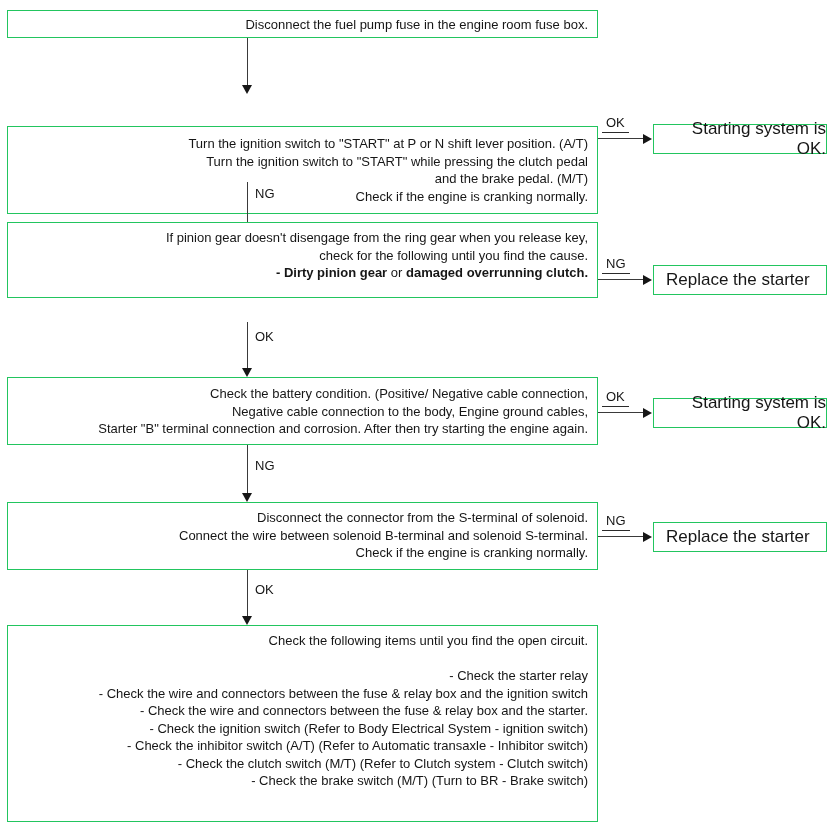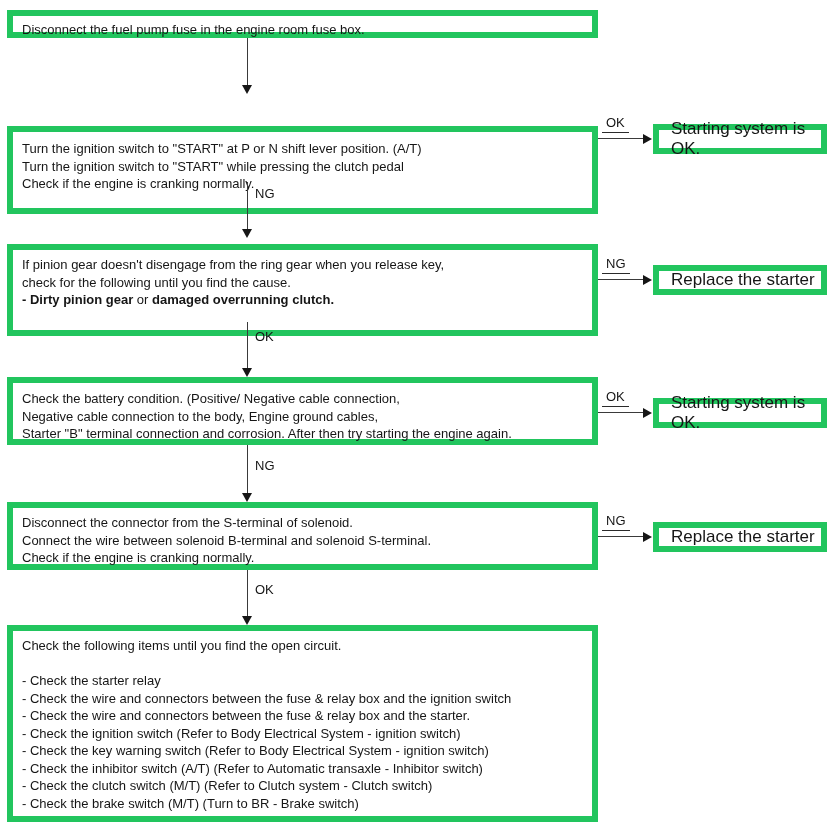--- a/index.html
+++ b/index.html
@@ -7,23 +7,24 @@
   body {
     width:833px; height:831px;
     font-family:"Liberation Sans", sans-serif;
     color:#161616;
   }
   .stage { position:relative; width:833px; height:831px; background:#fff; overflow:hidden; }
 
   .box {
     position:absolute;
     background:#fff;
-    border:6px solid #22c55e;
+    border:1px solid #22c55e;
     font-size:13px;
     color:#161616;
+    text-align:right;
   }
   .main {
     left:7px; width:591px;
     padding:6px 9px;
     line-height:17.5px;
   }
   .result {
     left:653px; width:174px; height:30px;
     display:flex; align-items:center;
     padding-left:12px;
@@ -67,35 +68,36 @@
   <div class="box main" style="top:10px;height:28px;padding-top:5px;">
     <div class="tl">Disconnect the fuel pump fuse in the engine room fuse box.</div>
   </div>
 
   <div class="vline" style="top:38px;height:47px"></div>
   <div class="varrow" style="top:85px"></div>
 
   <div class="box main" style="top:94px;height:88px;padding-top:8px;margin-top:32px;">
     <div class="tl">Turn the ignition switch to "START" at P or N shift lever position. (A/T)</div>
     <div class="tl">Turn the ignition switch to "START" while pressing the clutch pedal</div>
+    <div class="tl">and the brake pedal. (M/T)</div>
     <div class="tl">Check if the engine is cranking normally.</div>
   </div>
 
   <div class="hlabel" style="top:115px">OK</div>
   <div class="hline" style="top:138px"></div>
   <div class="harrow" style="top:134px"></div>
   <div class="box result" style="top:124px">
     <span>Starting system is OK.</span>
   </div>
 
   <div class="vline" style="top:182px;height:47px"></div>
   <div class="varrow" style="top:229px"></div>
   <div class="vlabel" style="top:187px">NG</div>
 
-  <div class="box main" style="top:244px;height:92px;padding-top:6px;">
+  <div class="box main" style="top:222px;height:76px;padding-top:6px;">
     <div class="tl">If pinion gear doesn't disengage from the ring gear when you release key,</div>
     <div class="tl">check for the following until you find the cause.</div>
     <div class="tl"><span class="b">- Dirty pinion gear</span><span> or </span><span class="b">damaged overrunning clutch.</span></div>
   </div>
 
   <div class="hlabel" style="top:256px">NG</div>
   <div class="hline" style="top:279px"></div>
   <div class="harrow" style="top:275px"></div>
   <div class="box result" style="top:265px">
     <span>Replace the starter</span>
@@ -139,19 +141,18 @@
   <div class="varrow" style="top:616px"></div>
   <div class="vlabel" style="top:583px">OK</div>
 
   <div class="box main" style="top:625px;height:197px;">
     <div class="tl">Check the following items until you find the open circuit.</div>
     <div class="tl spacer"></div>
     <div class="tl">- Check the starter relay</div>
     <div class="tl">- Check the wire and connectors between the fuse &amp; relay box and the ignition switch</div>
     <div class="tl">- Check the wire and connectors between the fuse &amp; relay box and the starter.</div>
     <div class="tl">- Check the ignition switch (Refer to Body Electrical System - ignition switch)</div>
-    <div class="tl">- Check the key warning switch (Refer to Body Electrical System - ignition switch)</div>
     <div class="tl">- Check the inhibitor switch (A/T) (Refer to Automatic transaxle - Inhibitor switch)</div>
     <div class="tl">- Check the clutch switch (M/T) (Refer to Clutch system - Clutch switch)</div>
     <div class="tl">- Check the brake switch (M/T) (Turn to BR - Brake switch)</div>
   </div>
 
 </div>
 
 </body></html>

